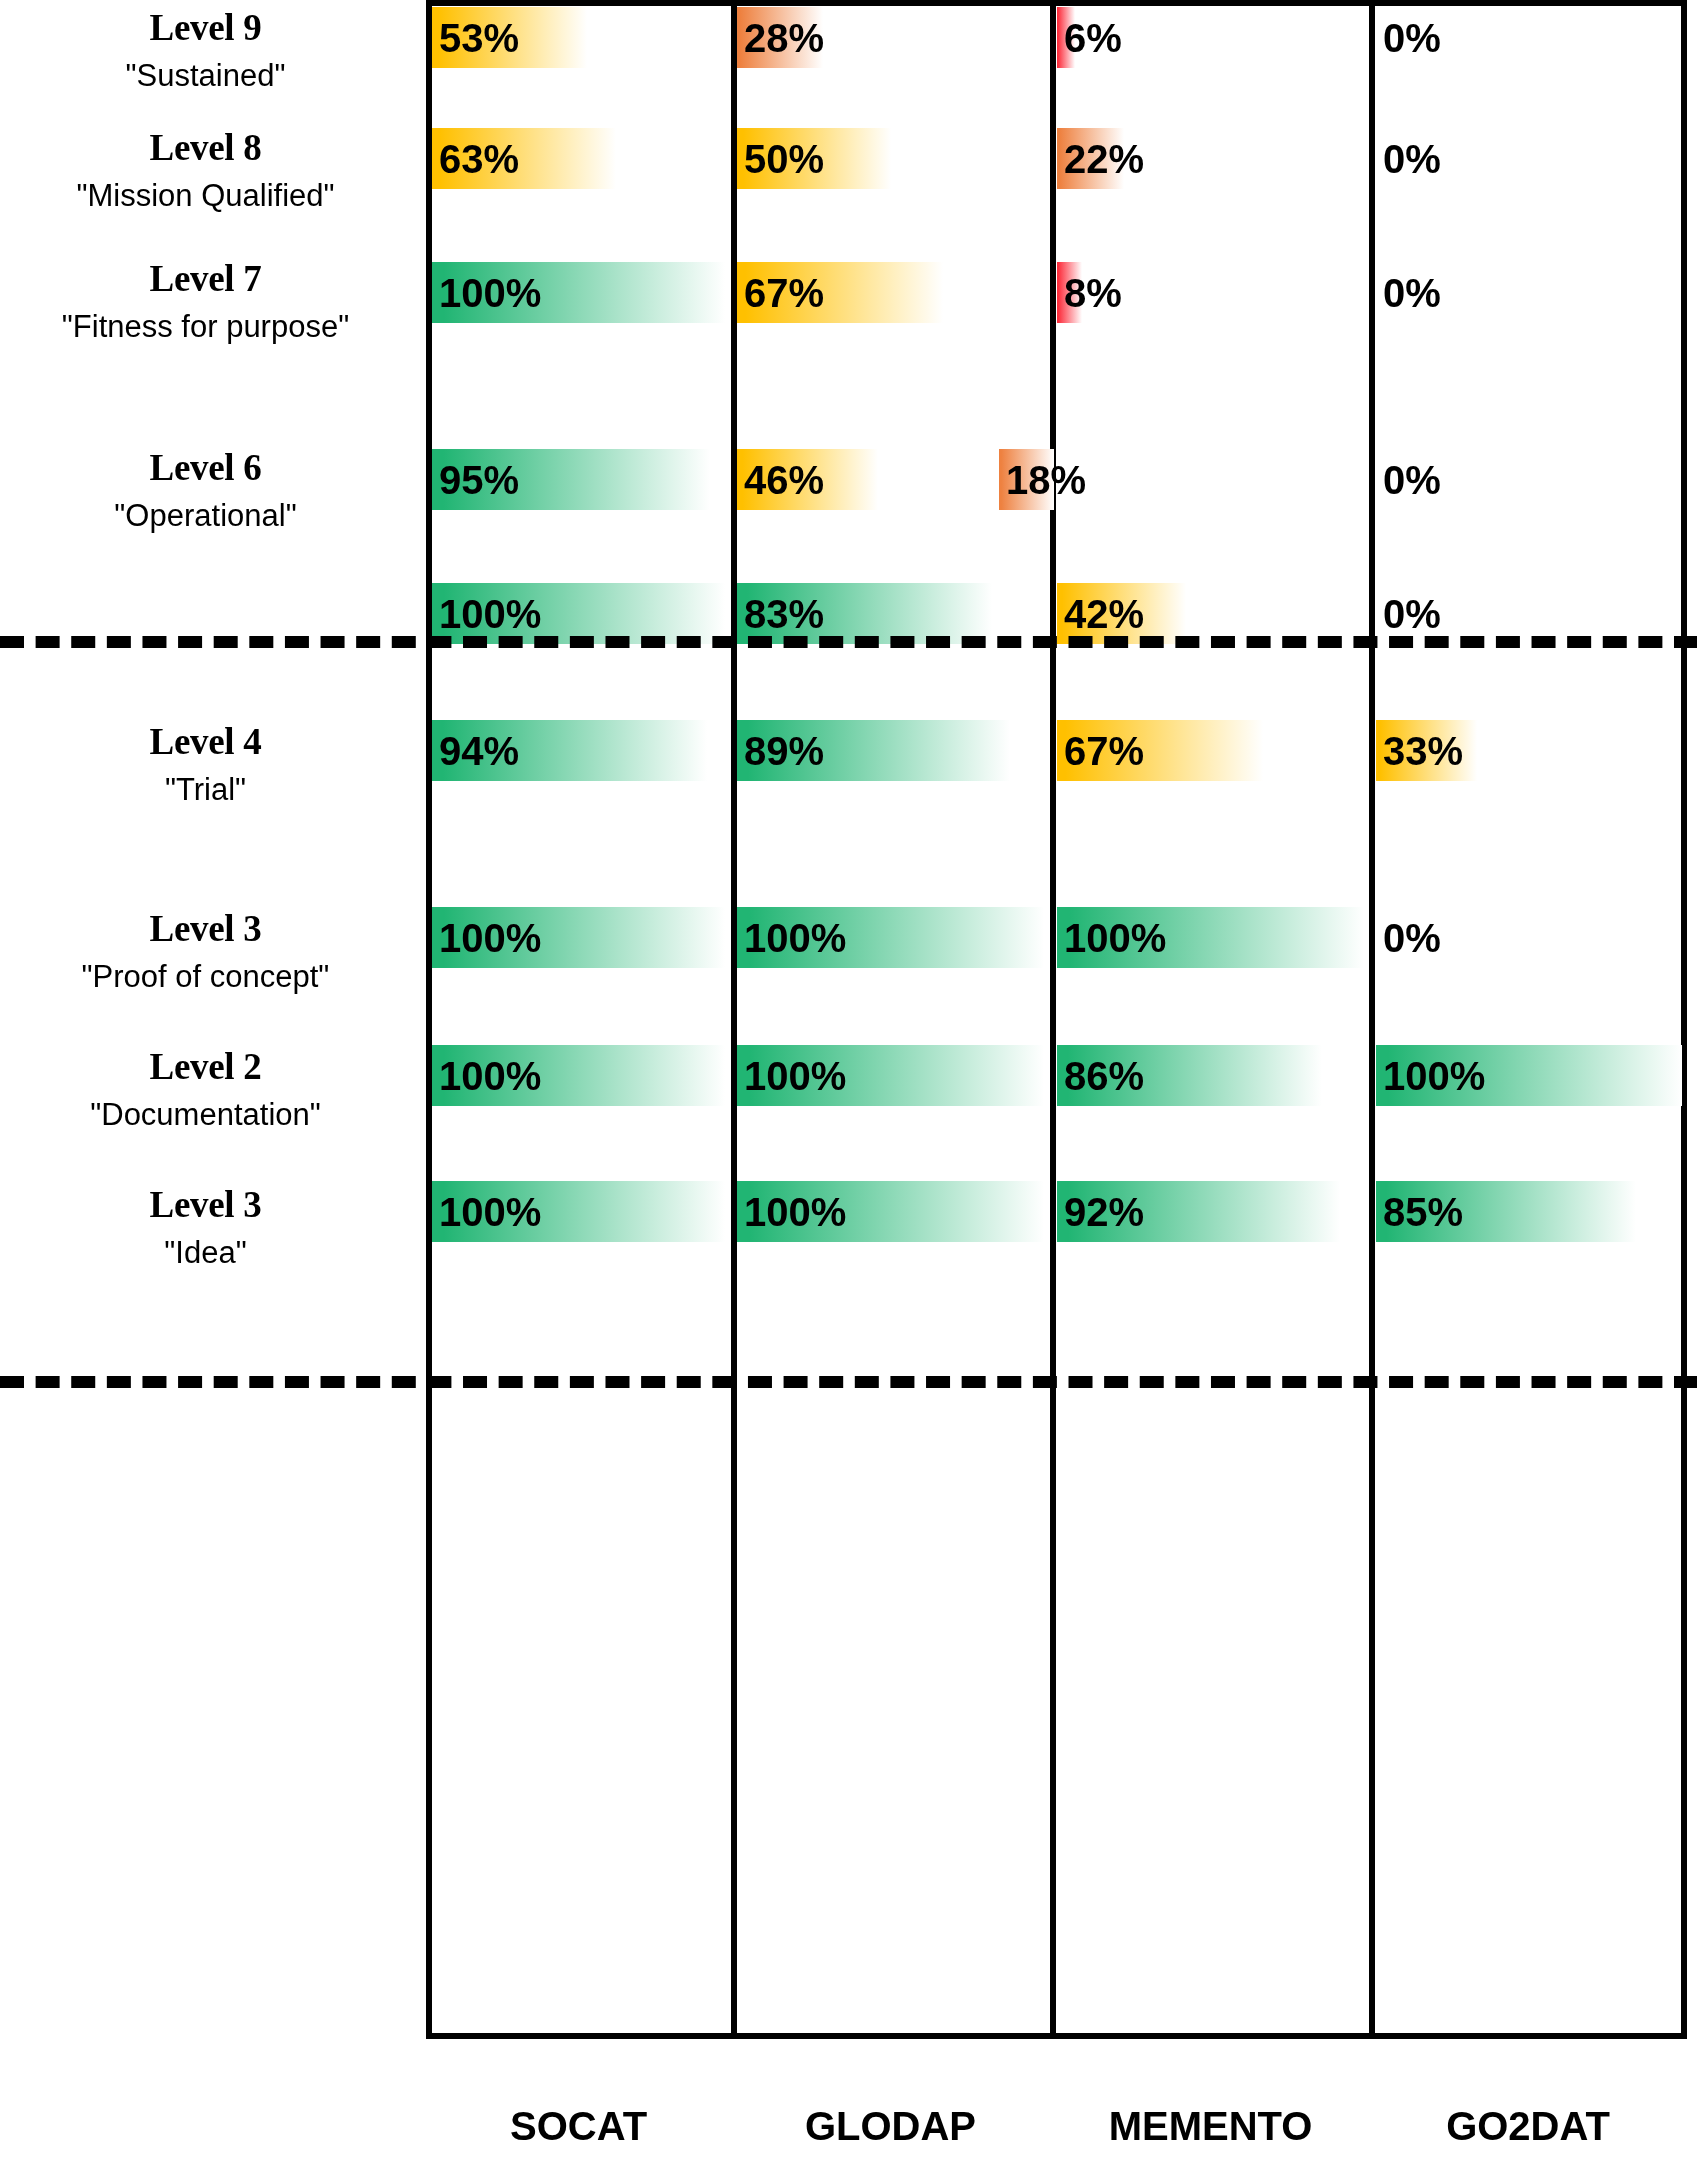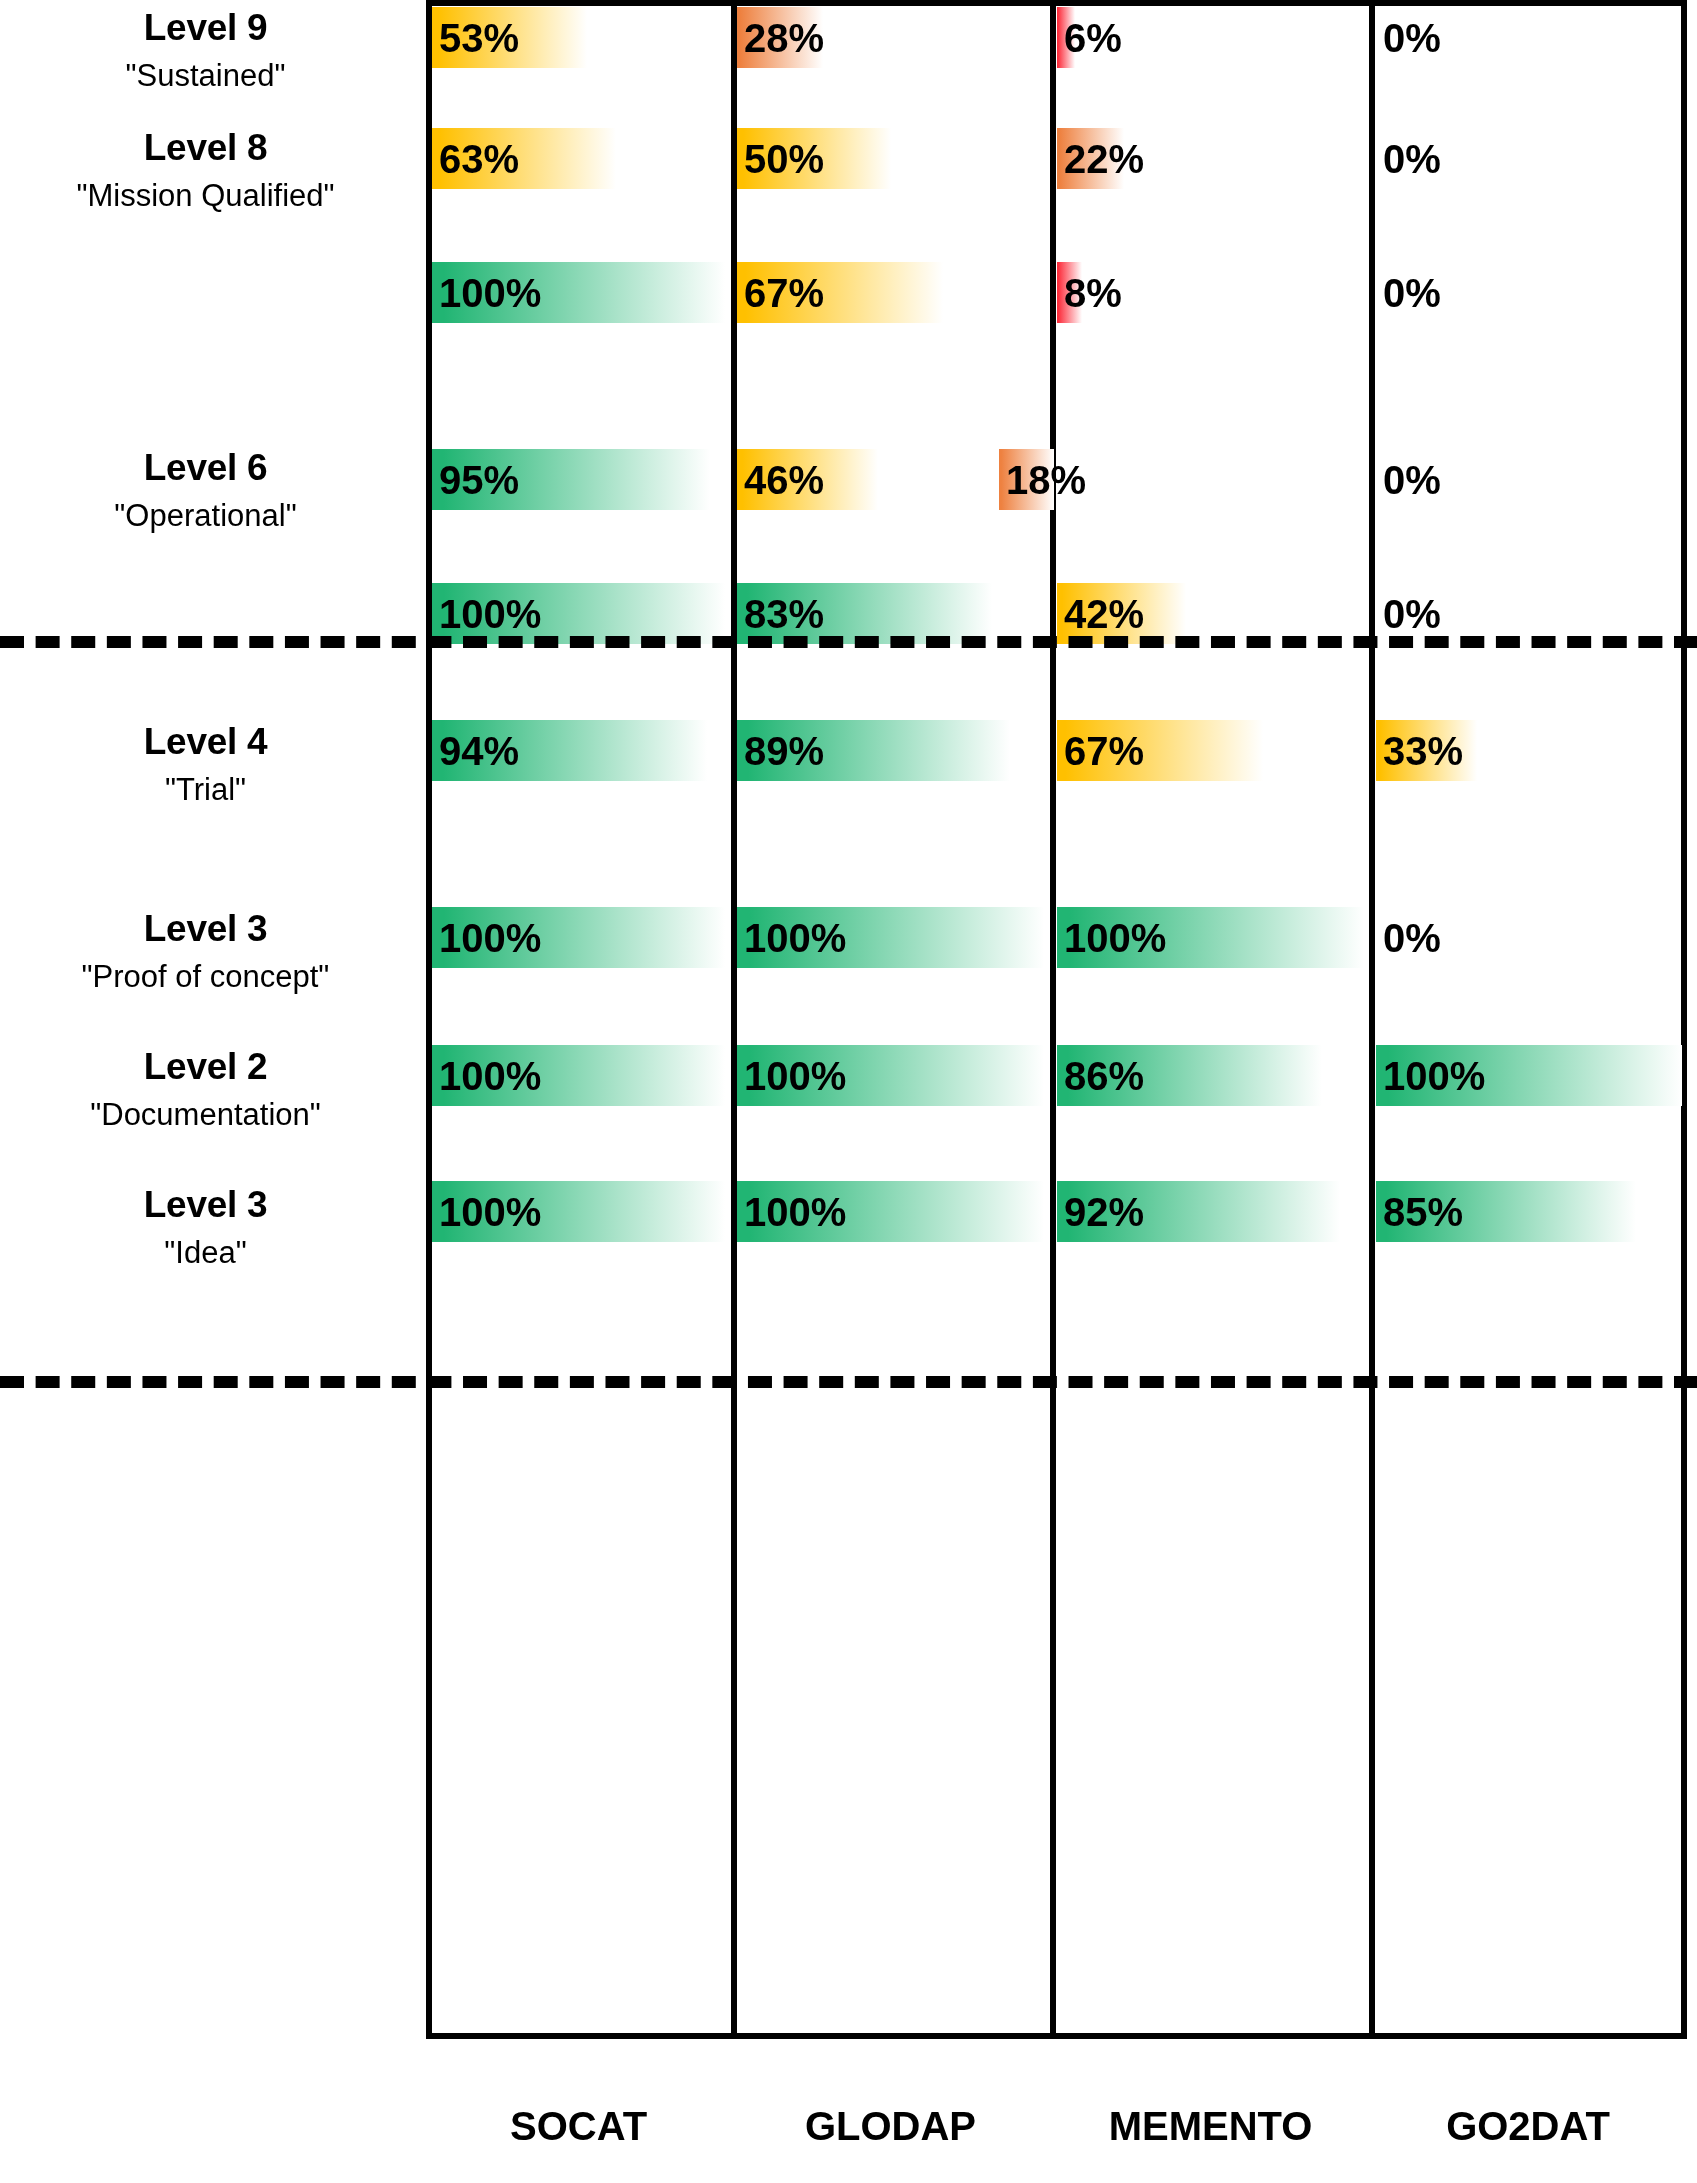--- a/index.html
+++ b/index.html
@@ -10,21 +10,21 @@
     overflow:hidden;
   }
   #stage{position:relative;width:1698px;height:2184px;}
 
   
   .labels{position:absolute;left:0;top:0;width:426px;height:2039px;}
   .lvlbox{position:absolute;left:0;width:411px;text-align:center;}
   .lvl-title{
     font-size:37px;font-weight:bold;color:#000;
     letter-spacing:-0.3px;line-height:1.05;
-    font-family:Liberation Sans, sans-serif;
+    font-family:Liberation Serif, serif;
   }
   .lvl-sub{
     font-size:31px;font-weight:normal;color:#000;
     margin-top:12.2px;line-height:1.05;
     font-family:"Liberation Sans", sans-serif;
   }
 
   
   .grid{
     position:absolute;
@@ -72,20 +72,24 @@
 
   <div class="labels">
       <div class="lvlbox" style="top: 8.7px;">
         <div class="lvl-title">Level 9</div>
         <div class="lvl-sub">"Sustained"</div>
       </div>
       <div class="lvlbox" style="top: 129px;">
         <div class="lvl-title">Level 8</div>
         <div class="lvl-sub">"Mission Qualified"</div>
       </div>
+      <div class="lvlbox" style="top: 260px;">
+        <div class="lvl-title">Level 7</div>
+        <div class="lvl-sub">"Fitness for purpose"</div>
+      </div>
       <div class="lvlbox" style="top: 449px;">
         <div class="lvl-title">Level 6</div>
         <div class="lvl-sub">"Operational"</div>
       </div>
       <div class="lvlbox" style="top: 723px;">
         <div class="lvl-title">Level 4</div>
         <div class="lvl-sub">"Trial"</div>
       </div>
       <div class="lvlbox" style="top: 910px;">
         <div class="lvl-title">Level 3</div>

